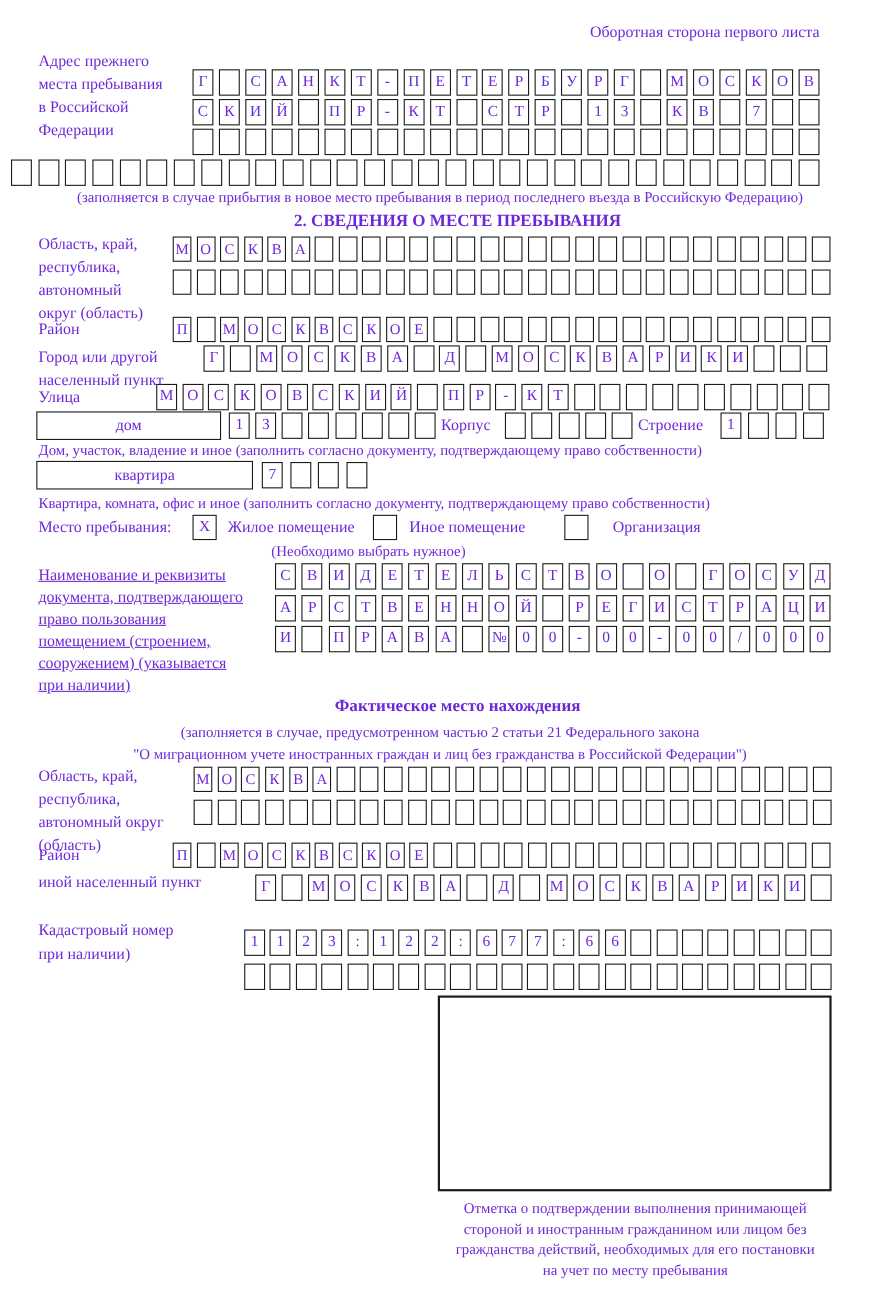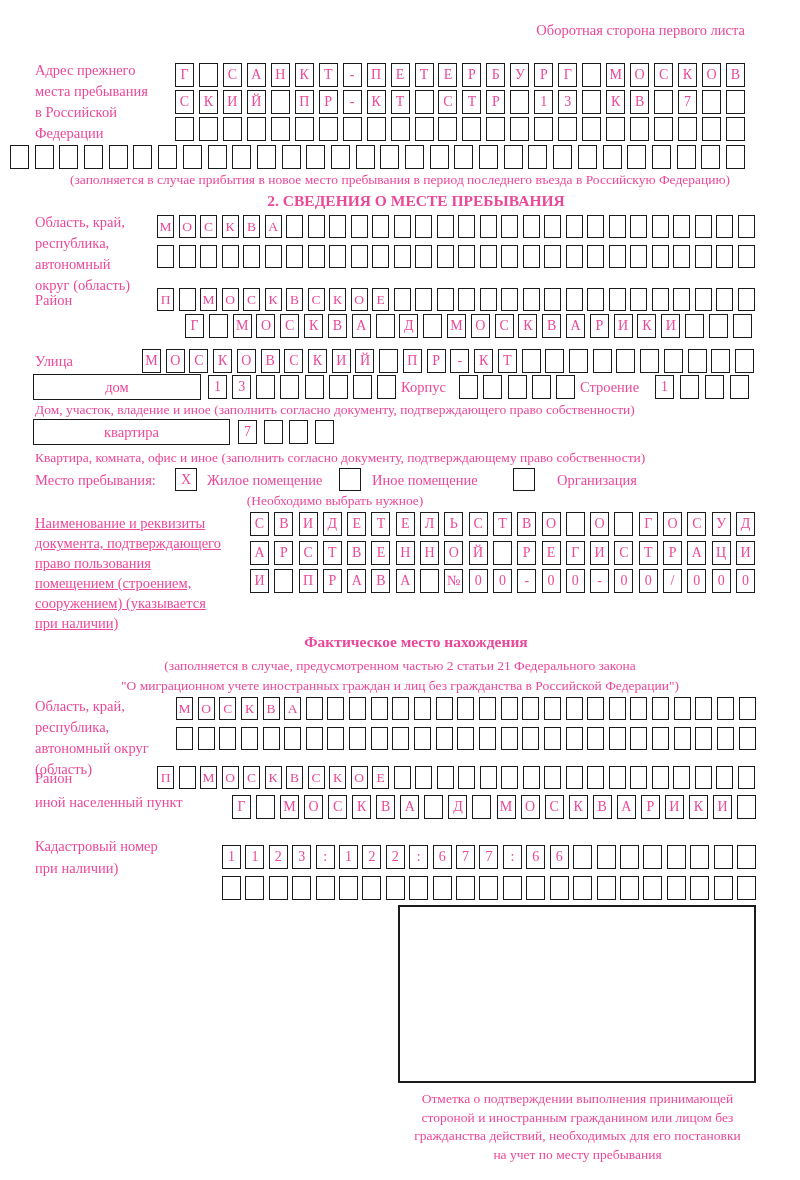--- a/index.html
+++ b/index.html
@@ -1,17 +1,17 @@
 <!DOCTYPE html>
 <html><head>
 <meta charset="utf-8">
 <style>
   html,body{margin:0;padding:0;background:#ffffff;}
   #page{position:relative;width:800px;height:1180px;background:#ffffff;
-        font-family:"Liberation Serif",serif;color:#ec4899;overflow:hidden;}
+        font-family:"Liberation Serif",serif;color:#6d28d9;overflow:hidden;}
   .abs{position:absolute;}
   .label{font-size:14.5px;line-height:21px;}
   .note{font-size:13.5px;}
   .center{text-align:center;}
   .title{font-weight:bold;font-size:15.5px;text-align:center;padding-left:16px;}
   .cellrow{position:absolute;display:flex;justify-content:space-between;}
   .cell{box-sizing:border-box;border:1.8px solid #1b1b1b;width:19px;height:24px;
         display:flex;align-items:center;justify-content:center;
         font-size:14px;line-height:1;background:#fff;}
   .sm .cell{width:17px;height:23px;font-size:13.5px;}
@@ -23,21 +23,21 @@
   .stampbox{position:absolute;box-sizing:border-box;border:2px solid #1b1b1b;background:#fff;}
   .caption{font-size:13.5px;line-height:18.5px;text-align:center;}
 </style>
 </head>
 <body>
 
 <div id="page">
 
   <div class="abs label" style="top:20px;right:55px;">Оборотная сторона первого листа</div>
 
-  <div class="abs label" style="left:35px;top:60px;width:140px;">
+  <div class="abs label" style="left:35px;top:46px;width:140px;">
       <div>Адрес прежнего</div>
       <div>места пребывания</div>
       <div>в Российской</div>
       <div>Федерации</div>
     </div>
   <div class="cellrow" style="left:175px;top:63px;width:570px;">
       <span class="cell">Г</span>
       <span class="cell"></span>
       <span class="cell">С</span>
       <span class="cell">А</span>
@@ -242,20 +242,24 @@
       <span class="cell"></span>
       <span class="cell"></span>
       <span class="cell"></span>
       <span class="cell"></span>
       <span class="cell"></span>
       <span class="cell"></span>
       <span class="cell"></span>
       <span class="cell"></span>
     </div>
 
+  <div class="abs label" style="left:35px;top:315px;width:148px;">
+      <div>Город или другой</div>
+      <div>населенный пункт</div>
+    </div>
   <div class="cellrow" style="left:185px;top:314px;width:567px;">
       <span class="cell">Г</span>
       <span class="cell"></span>
       <span class="cell">М</span>
       <span class="cell">О</span>
       <span class="cell">С</span>
       <span class="cell">К</span>
       <span class="cell">В</span>
       <span class="cell">А</span>
       <span class="cell"></span>
@@ -325,21 +329,21 @@
       <span class="cell"></span>
       <span class="cell"></span>
     </div>
   <div class="abs label" style="left:580px;top:377px;">Строение</div>
   <div class="cellrow" style="left:655px;top:375px;width:94px;">
       <span class="cell">1</span>
       <span class="cell"></span>
       <span class="cell"></span>
       <span class="cell"></span>
     </div>
-  <div class="abs note" style="left:35px;top:402px;width:730px;">Дом, участок, владение и иное (заполнить согласно документу, подтверждающего право собственности)</div>
+  <div class="abs note" style="left:35px;top:402px;width:730px;">Дом, участок, владение и иное (заполнить согласно документу, подтверждающему право собственности)</div>
 
   <div class="bigbox" style="left:33px;top:419px;width:197px;height:26px;">квартира</div>
   <div class="cellrow" style="left:238px;top:420px;width:96px;">
       <span class="cell">7</span>
       <span class="cell"></span>
       <span class="cell"></span>
       <span class="cell"></span>
     </div>
   <div class="abs note" style="left:35px;top:450px;width:730px;">Квартира, комната, офис и иное (заполнить согласно документу, подтверждающему право собственности)</div>
 

